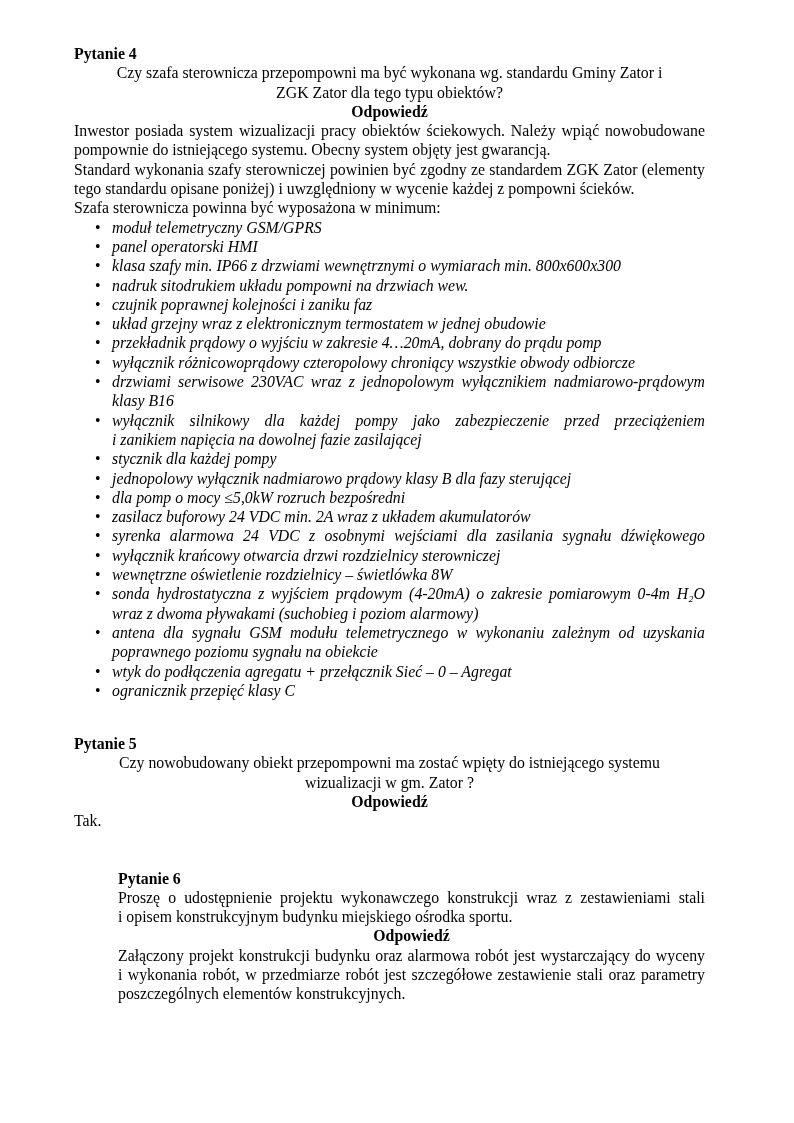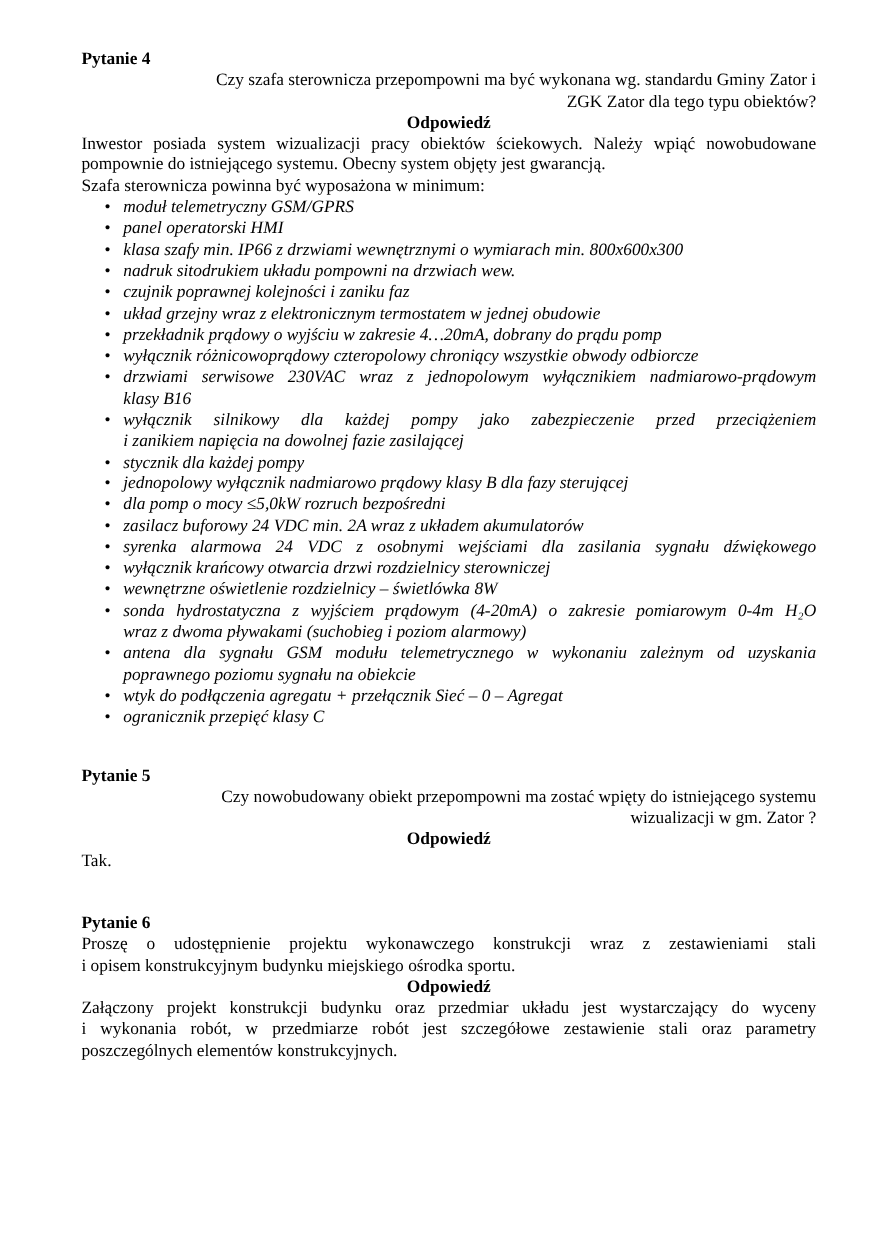--- a/index.html
+++ b/index.html
@@ -7,29 +7,29 @@
     padding: 0;
     background: #ffffff;
   }
   .page {
     position: relative;
     box-sizing: border-box;
     width: 794px;
     height: 1123px;
     background: #ffffff;
     color: #000000;
-    padding: 44px 52px 30px 74px;
+    padding: 44px 89px 30px 74px;
     font-family: "Liberation Serif", "DejaVu Serif", serif;
     font-size: 15.8px;
     line-height: 19.3px;
     overflow: hidden;
   }
   .section { margin: 0; }
   .sec-1 { margin-top: 34px; }
-  .sec-2 { margin-top: 38px; }
+  .sec-2 { margin-top: 38px; margin-left: 44px; }
 
   .q-heading {
     font-weight: bold;
     font-size: inherit;
     margin: 0;
     text-align: left;
   }
   .answer-label {
     font-weight: bold;
     text-align: center;
@@ -38,21 +38,21 @@
 
   .answer-para { }
 
   .jline {
     text-align: justify;
     text-align-last: justify;
   }
   .jline.last {
     text-align-last: left;
   }
-  .lline { text-align: right; }
+  .lline { text-align: center; }
 
   ul.bullets {
     margin: 0;
     padding: 0 0 0 38px;
     list-style: none;
   }
   ul.bullets li {
     position: relative;
     font-style: italic;
   }
@@ -71,20 +71,24 @@
     <section class="section sec-0">
       <h2 class="q-heading">Pytanie 4</h2>
       <div class="question">
         <div class="question-line lline">Czy szafa sterownicza przepompowni ma być wykonana wg. standardu Gminy Zator i</div>
         <div class="question-line lline">ZGK Zator dla tego typu obiektów?</div>
       </div>
       <div class="answer-label">Odpowiedź</div>
       <div class="answer-para">
         <div class="jline">Inwestor posiada system wizualizacji pracy obiektów ściekowych. Należy wpiąć nowobudowane</div>
         <div class="jline last">pompownie do istniejącego systemu. Obecny system objęty jest gwarancją.</div>
+      </div>
+      <div class="answer-para">
+        <div class="jline">Standard wykonania szafy sterowniczej powinien być zgodny ze standardem ZGK Zator (elementy</div>
+        <div class="jline last">tego standardu opisane poniżej) i uwzględniony w wycenie każdej z pompowni ścieków.</div>
       </div>
       <div class="answer-para">
         <div class="jline last">Szafa sterownicza powinna być wyposażona w minimum:</div>
       </div>
       <ul class="bullets">
         <li>
           <div class="jline last">moduł telemetryczny GSM/GPRS</div>
         </li>
         <li>
           <div class="jline last">panel operatorski HMI</div>
@@ -164,18 +168,18 @@
       </div>
     </section>
     <section class="section sec-2">
       <h2 class="q-heading">Pytanie 6</h2>
       <div class="question">
         <div class="jline">Proszę o udostępnienie projektu wykonawczego konstrukcji wraz z zestawieniami stali</div>
         <div class="jline last">i opisem konstrukcyjnym budynku miejskiego ośrodka sportu.</div>
       </div>
       <div class="answer-label">Odpowiedź</div>
       <div class="answer-para">
-        <div class="jline">Załączony projekt konstrukcji budynku oraz przedmiar układu jest wystarczający do wyceny</div>
+        <div class="jline">Załączony projekt konstrukcji budynku oraz alarmowa robót jest wystarczający do wyceny</div>
         <div class="jline">i wykonania robót, w przedmiarze robót jest szczegółowe zestawienie stali oraz parametry</div>
         <div class="jline last">poszczególnych elementów konstrukcyjnych.</div>
       </div>
     </section>
   </div>
 
 </body></html>

